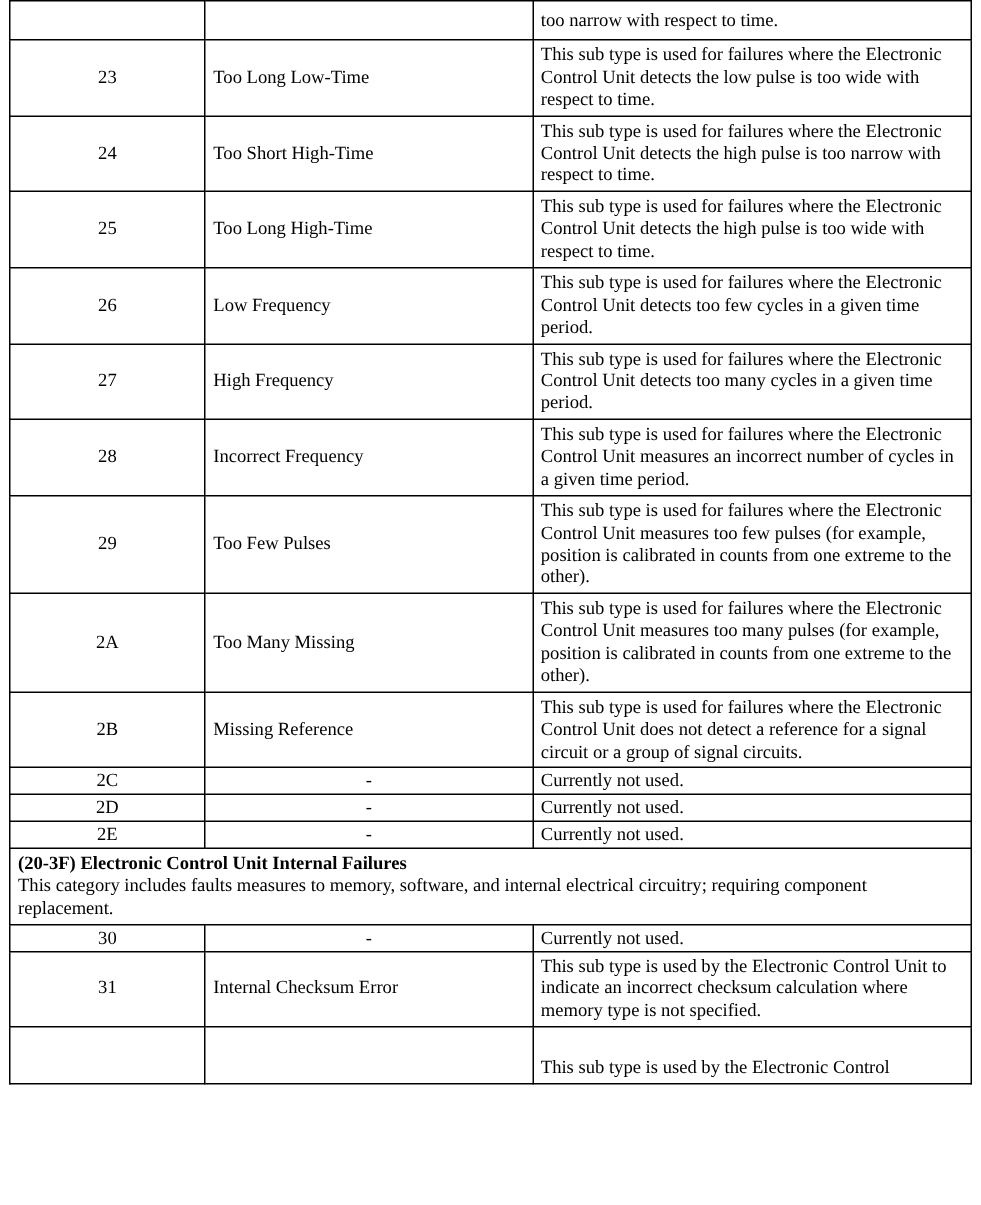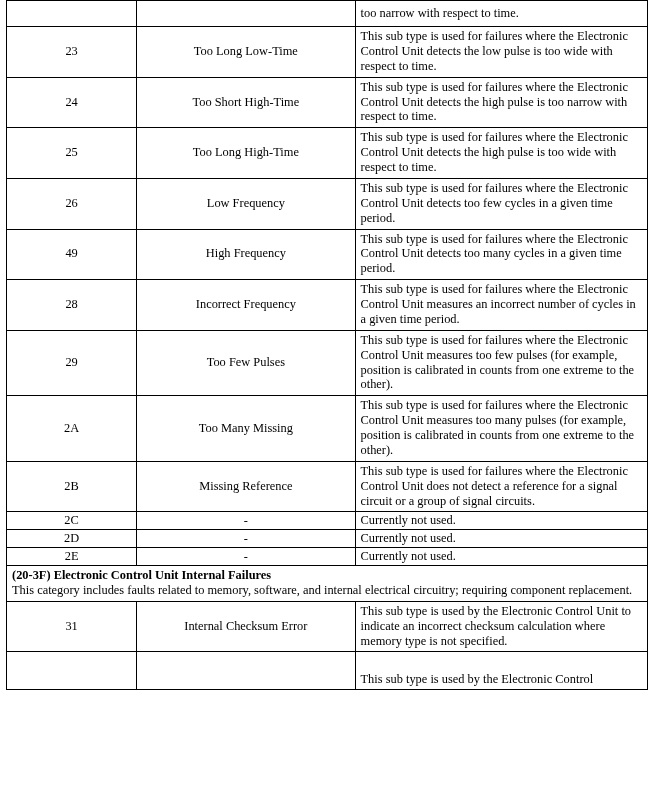--- a/index.html
+++ b/index.html
@@ -36,21 +36,21 @@
   }
   col.c-code { width: 130px; }
   col.c-name { width: 218px; }
   col.c-desc { width: 292px; }
 
   td.code {
     text-align: center;
     vertical-align: middle;
   }
   td.name {
-    text-align: center;
+    text-align: left;
     padding-left: 8px;
     vertical-align: middle;
   }
   td.desc {
     text-align: left;
     vertical-align: top;
     padding-top: 2px;
   }
   td.desc.mid {
     vertical-align: middle;
@@ -107,21 +107,21 @@
         <td class="desc">This sub type is used for failures where the Electronic Control Unit detects the high pulse is too wide with respect to time.</td>
       </tr>
 
       <tr>
         <td class="code">26</td>
         <td class="name">Low Frequency</td>
         <td class="desc">This sub type is used for failures where the Electronic Control Unit detects too few cycles in a given time period.</td>
       </tr>
 
       <tr>
-        <td class="code">49</td>
+        <td class="code">27</td>
         <td class="name">High Frequency</td>
         <td class="desc">This sub type is used for failures where the Electronic Control Unit detects too many cycles in a given time period.</td>
       </tr>
 
       <tr>
         <td class="code">28</td>
         <td class="name">Incorrect Frequency</td>
         <td class="desc">This sub type is used for failures where the Electronic Control Unit measures an incorrect number of cycles in a given time period.</td>
       </tr>
 
@@ -158,24 +158,29 @@
       <tr class="tight">
         <td class="code">2E</td>
         <td class="name" style="text-align:center;">-</td>
         <td class="desc mid">Currently not used.</td>
       </tr>
 
 
       <tr>
         <td class="section" colspan="3">
           <div class="sec-title">(20-3F) Electronic Control Unit Internal Failures</div>
-          <div class="sec-body">This category includes faults related to memory, software, and internal electrical circuitry; requiring component replacement.</div>
+          <div class="sec-body">This category includes faults measures to memory, software, and internal electrical circuitry; requiring component replacement.</div>
         </td>
       </tr>
 
+      <tr class="tight">
+        <td class="code">30</td>
+        <td class="name" style="text-align:center;">-</td>
+        <td class="desc mid">Currently not used.</td>
+      </tr>
 
       <tr>
         <td class="code">31</td>
         <td class="name">Internal Checksum Error</td>
         <td class="desc">This sub type is used by the Electronic Control Unit to indicate an incorrect checksum calculation where memory type is not specified.</td>
       </tr>
 
       <tr style="height:38px;">
         <td class="code"></td>
         <td class="name"></td>

